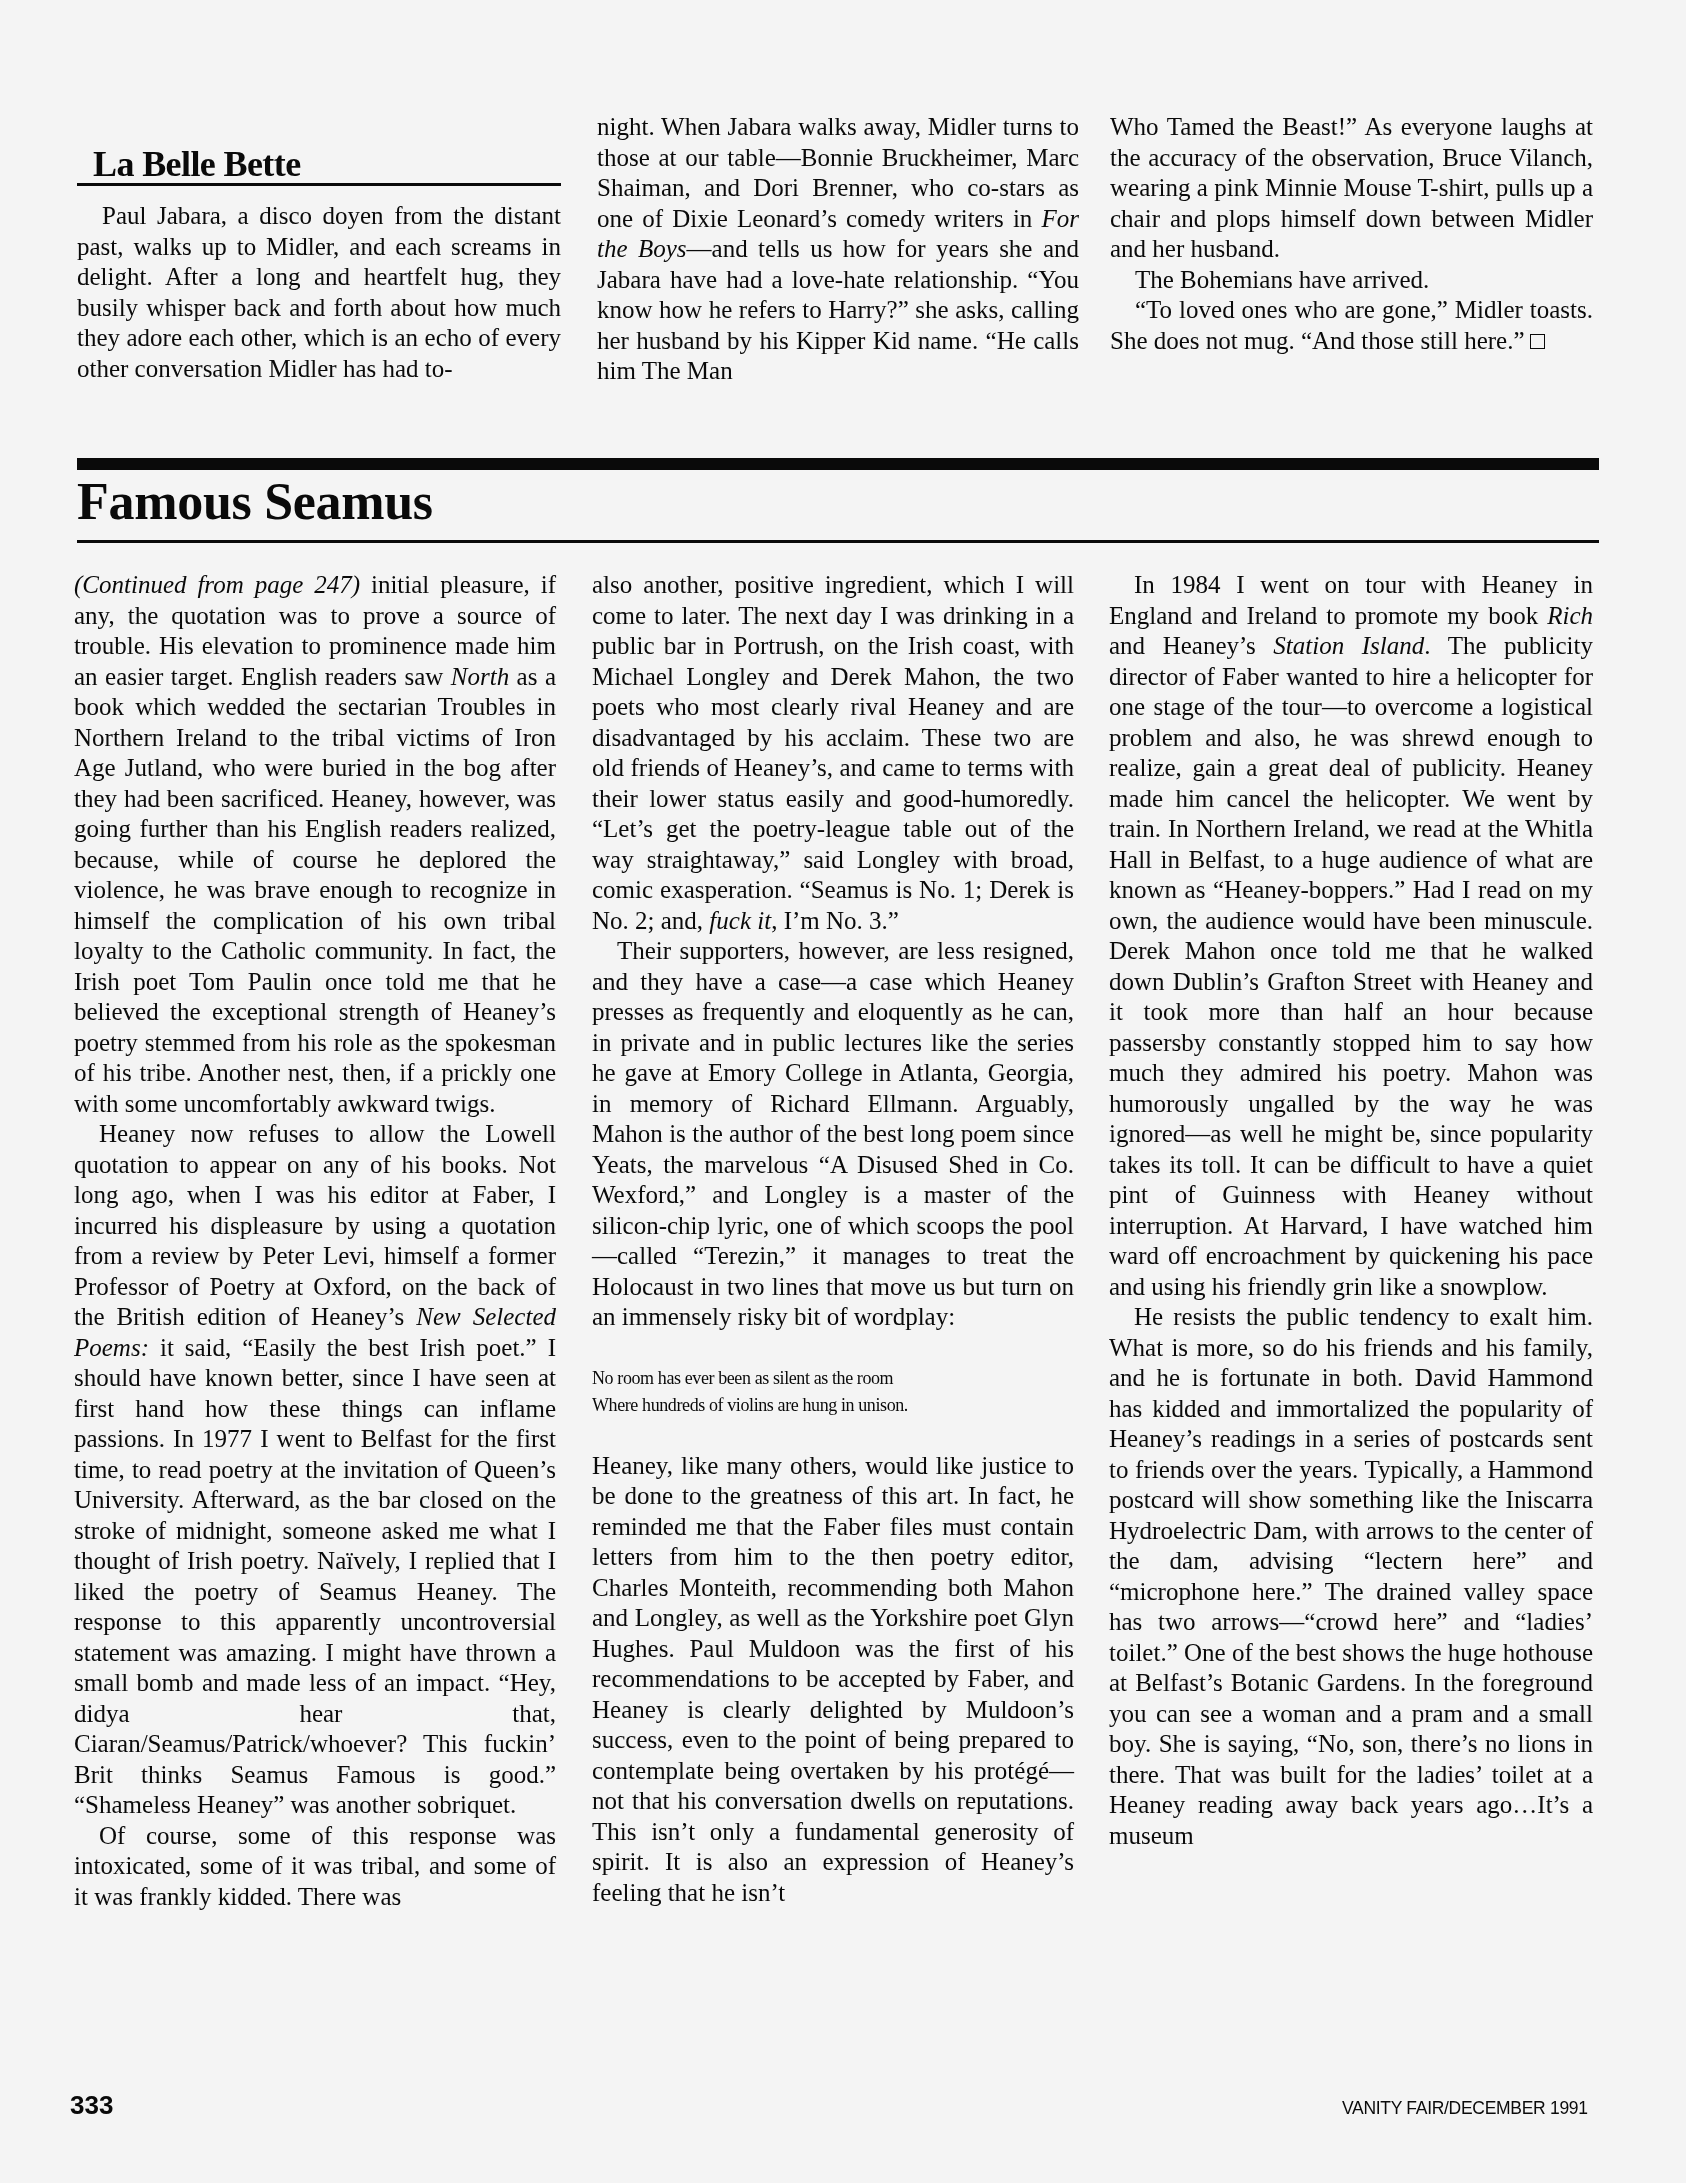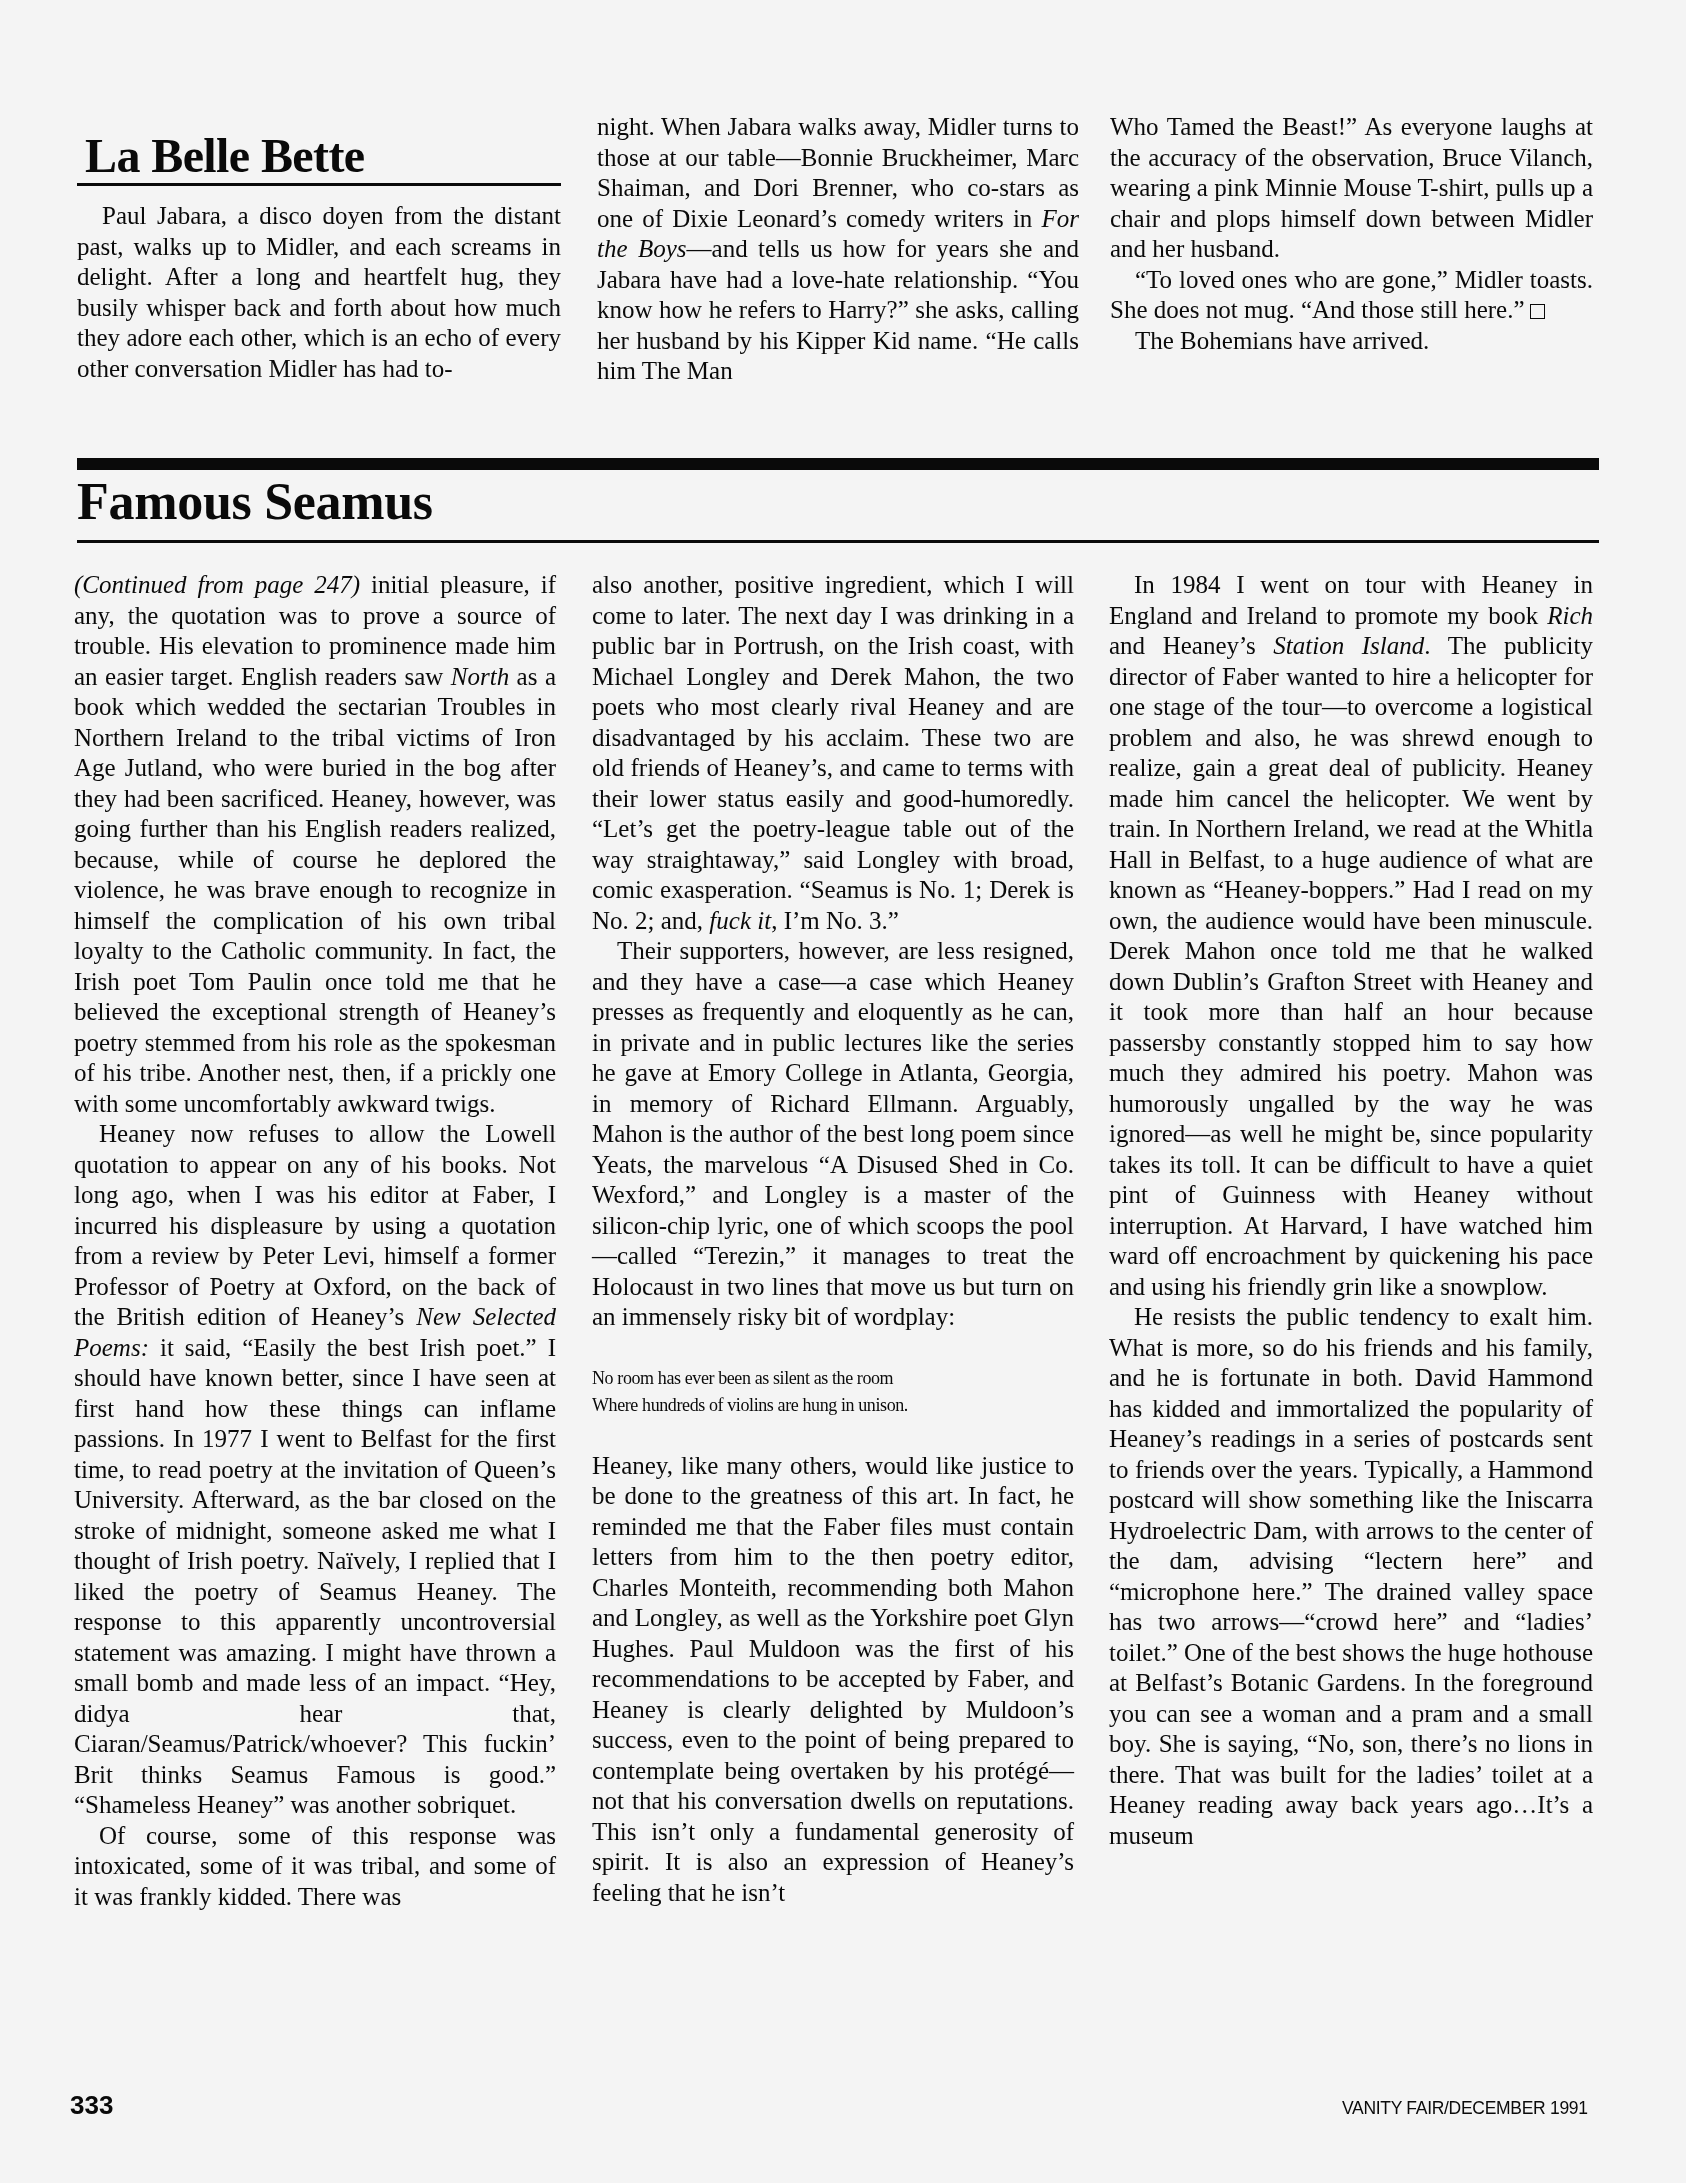--- a/index.html
+++ b/index.html
@@ -15,22 +15,22 @@
     position: absolute;
     font-size: 25px;
     line-height: 30.5px;
     text-align: justify;
     hyphens: manual;
   }
   .col p { margin: 0; text-indent: 0; }
   .col p.indent { text-indent: 25px; }
   .title1 {
     position: absolute; left: 77px; top: 122px;
-    font-size: 48px; font-weight: bold; letter-spacing: -0.6px;
-    line-height: 52px; margin: 8px; font-family: Liberation Serif, serif;
+    font-size: 36px; font-weight: bold; letter-spacing: -0.6px;
+    line-height: 52px; margin: 16px; font-family: Liberation Serif, serif;
   }
   .rule-thin { position: absolute; background: #0a0a0a; height: 2.6px; }
   .rule-thick { position: absolute; background: #0a0a0a; height: 11.7px; }
   .title2 {
     position: absolute; left: 77px; top: 479px;
     font-size: 52px; font-weight: bold; letter-spacing: -0.3px;
     line-height: 45px; margin: 0;
   }
   .poem { margin: 32px 0 32px 0; font-size: 18px; line-height: 27px; text-align: left; letter-spacing: -0.4px; }
   .footer-page {
@@ -58,22 +58,22 @@
 <div class="col" style="left:77px; top:201px; width:484px;">
   <p class="indent">Paul Jabara, a disco doyen from the distant past, walks up to Midler, and each screams in delight. After a long and heartfelt hug, they busily whisper back and forth about how much they adore each other, which is an echo of every other conversation Midler has had to-</p>
 </div>
 
 <div class="col" style="left:597px; top:112px; width:482px;">
   <p><span>night. When Jabara walks away, Midler turns to those at our table—Bonnie Bruckheimer, Marc Shaiman, and Dori Brenner, who co-stars as one of Dixie Leonard’s comedy writers in </span><i>For the Boys</i><span>—and tells us how for years she and Jabara have had a love-hate relationship. “You know how he refers to Harry?” she asks, calling her husband by his Kipper Kid name. “He calls him The Man</span></p>
 </div>
 
 <div class="col" style="left:1110px; top:112px; width:483px;">
   <p>Who Tamed the Beast!” As everyone laughs at the accuracy of the observation, Bruce Vilanch, wearing a pink Minnie Mouse T-shirt, pulls up a chair and plops himself down between Midler and her husband.</p>
+  <p class="indent">The Bohemians have arrived.</p>
   <p class="indent"><span>“To loved ones who are gone,” Midler toasts. She does not mug. “And those still here.”</span><span class="end-box"></span></p>
-  <p class="indent">The Bohemians have arrived.</p>
 </div>
 
 <div class="rule-thick" style="left:77px; top:458px; width:1522px;"></div>
 
 <h1 class="title2">Famous Seamus</h1>
 <div class="rule-thin" style="left:77px; top:540px; width:1522px;"></div>
 
 <div class="col" style="left:74px; top:570px; width:482px;">
   <p><i>(Continued from page 247)</i><span> initial pleasure, if any, the quotation was to prove a source of trouble. His elevation to prominence made him an easier target. English readers saw </span><i>North</i><span> as a book which wedded the sectarian Troubles in Northern Ireland to the tribal victims of Iron Age Jutland, who were buried in the bog after they had been sacrificed. Heaney, however, was going further than his English readers realized, because, while of course he deplored the violence, he was brave enough to recognize in himself the complication of his own tribal loyalty to the Catholic community. In fact, the Irish poet Tom Paulin once told me that he believed the exceptional strength of Heaney’s poetry stemmed from his role as the spokesman of his tribe. Another nest, then, if a prickly one with some uncomfortably awkward twigs.</span></p>
   <p class="indent"><span>Heaney now refuses to allow the Lowell quotation to appear on any of his books. Not long ago, when I was his editor at Faber, I incurred his displeasure by using a quotation from a review by Peter Levi, himself a former Professor of Poetry at Oxford, on the back of the British edition of Heaney’s </span><i>New Selected Poems:</i><span> it said, “Easily the best Irish poet.” I should have known better, since I have seen at first hand how these things can inflame passions. In 1977 I went to Belfast for the first time, to read poetry at the invitation of Queen’s University. Afterward, as the bar closed on the stroke of midnight, someone asked me what I thought of Irish poetry. Naïvely, I replied that I liked the poetry of Seamus Heaney. The response to this apparently uncontroversial statement was amazing. I might have thrown a small bomb and made less of an impact. “Hey, didya hear that, Ciaran/Seamus/Patrick/whoever? This fuckin’ Brit thinks Seamus Famous is good.” “Shameless Heaney” was another sobriquet.</span></p>

